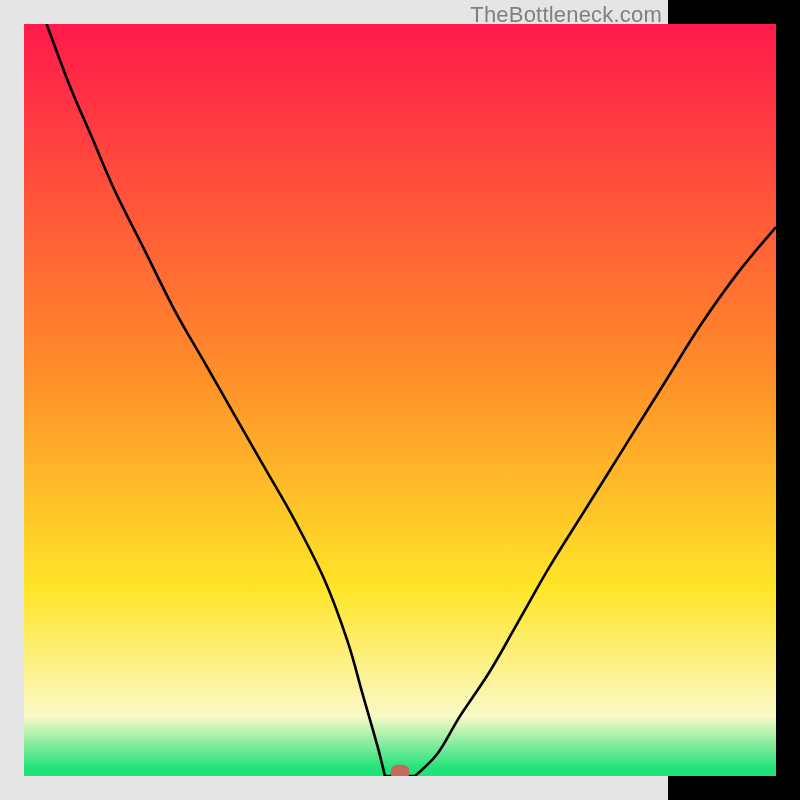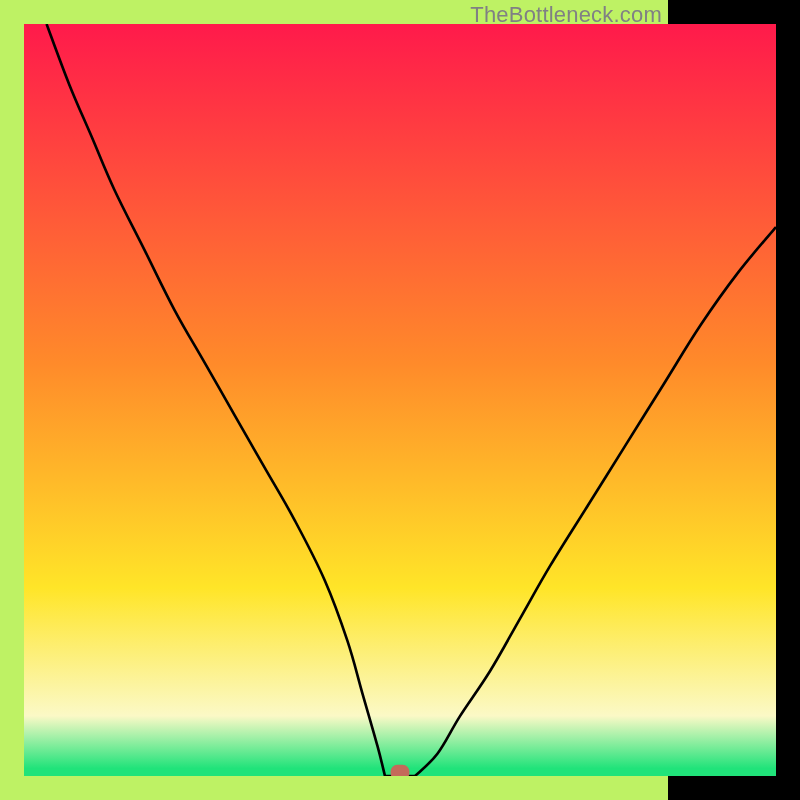--- a/index.html
+++ b/index.html
@@ -10,21 +10,21 @@
     background: #000;
     overflow: hidden;
     font-family: Arial, Helvetica, sans-serif;
   }
   .frame {
     position: absolute;
     left: 0;
     top: 0;
     width: 668px;
     height: 800px;
-    background: #bef264;
+    background: #e5e5e5;
   }
   .plot {
     position: absolute;
     left: 24px;
     top: 24px;
     width: 752px;
     height: 752px;
   }
   .watermark {
     position: absolute;

